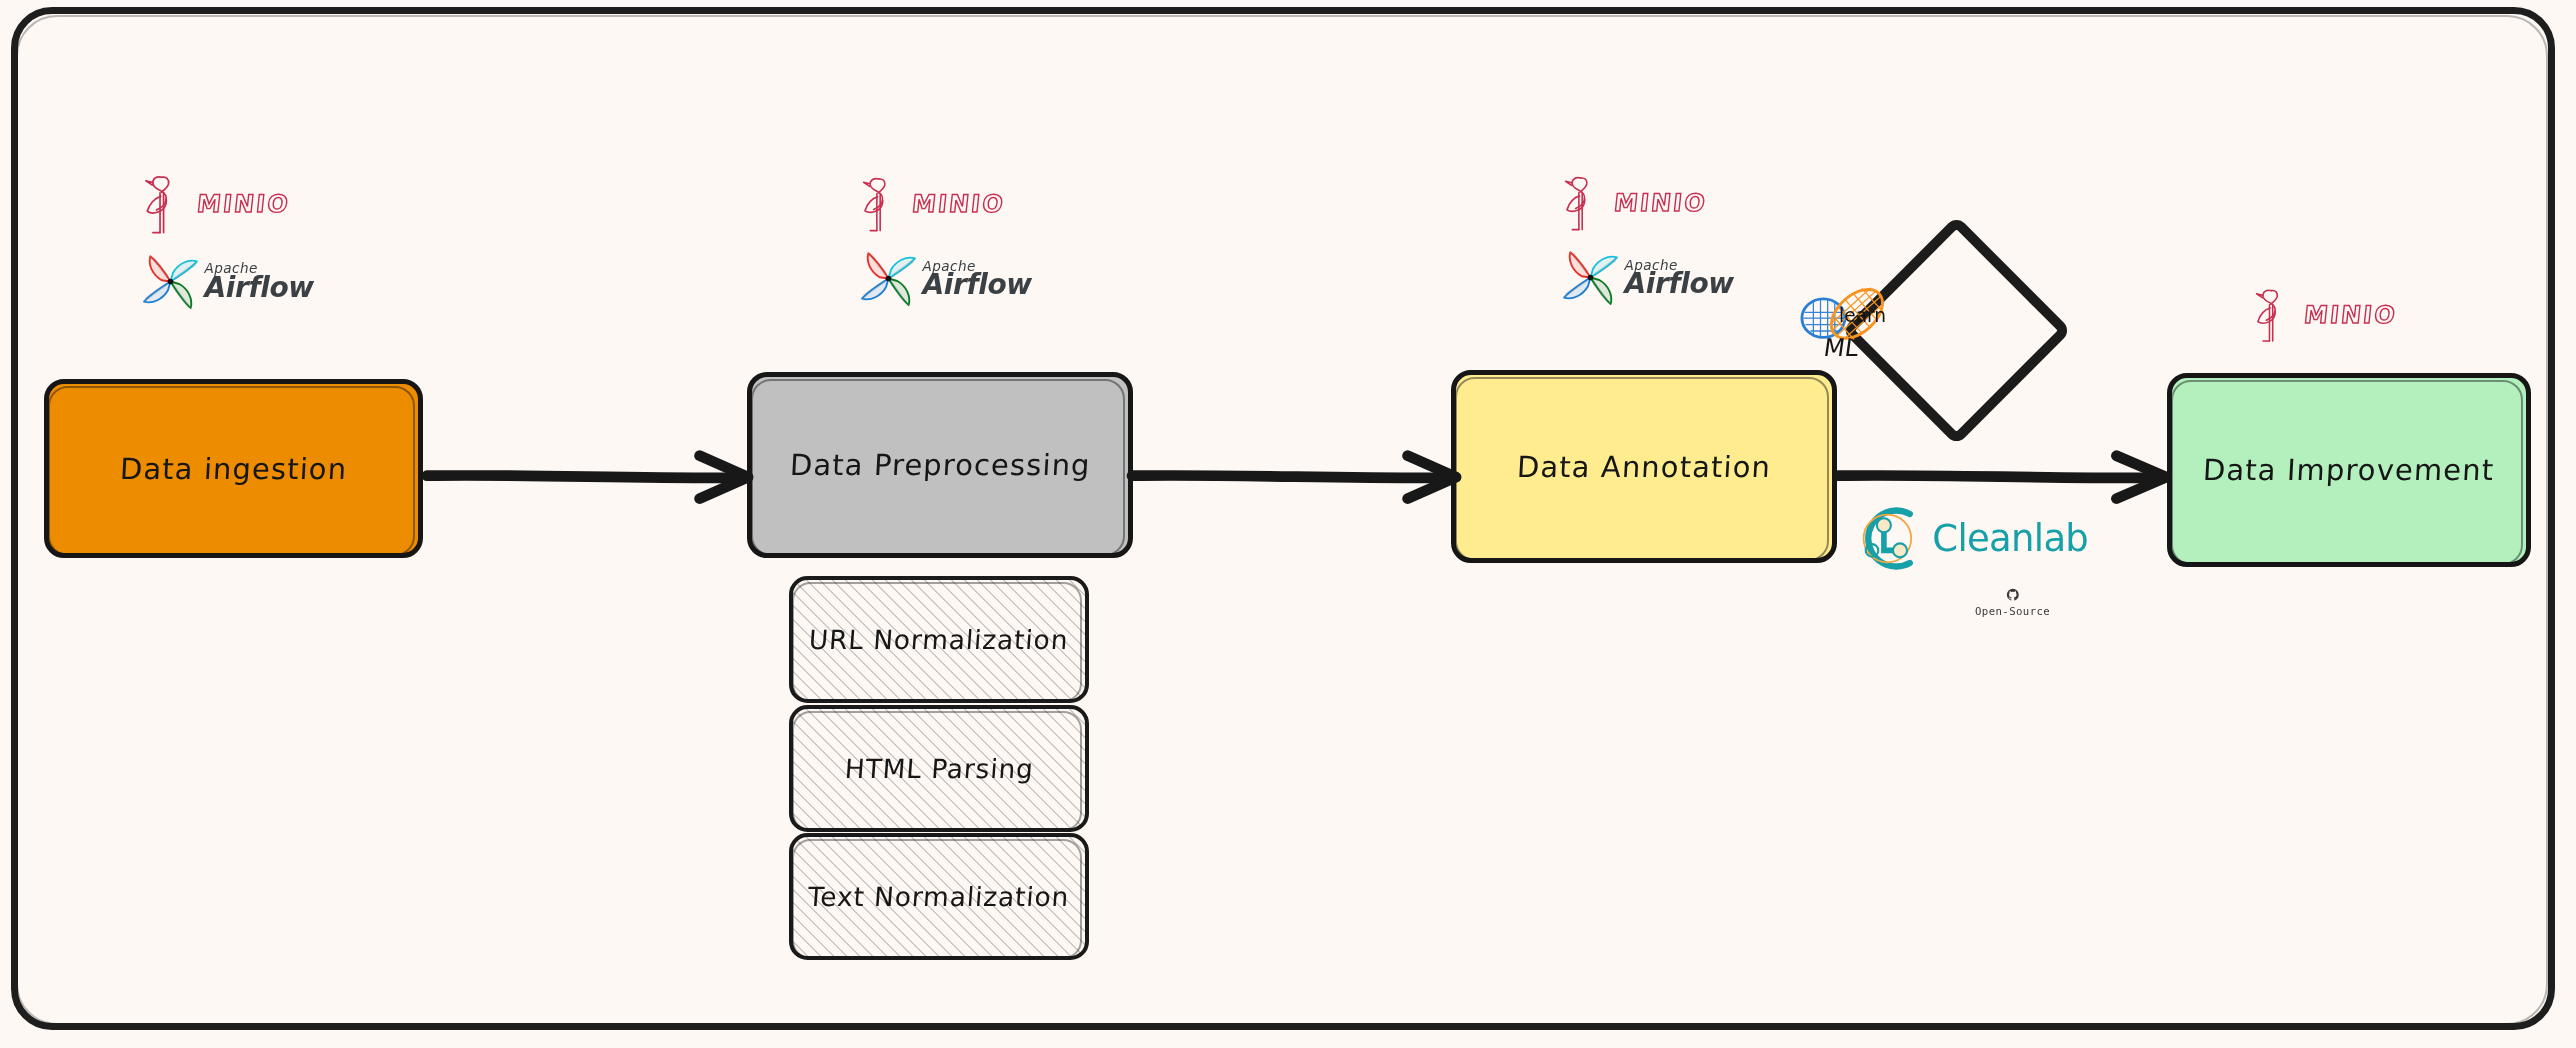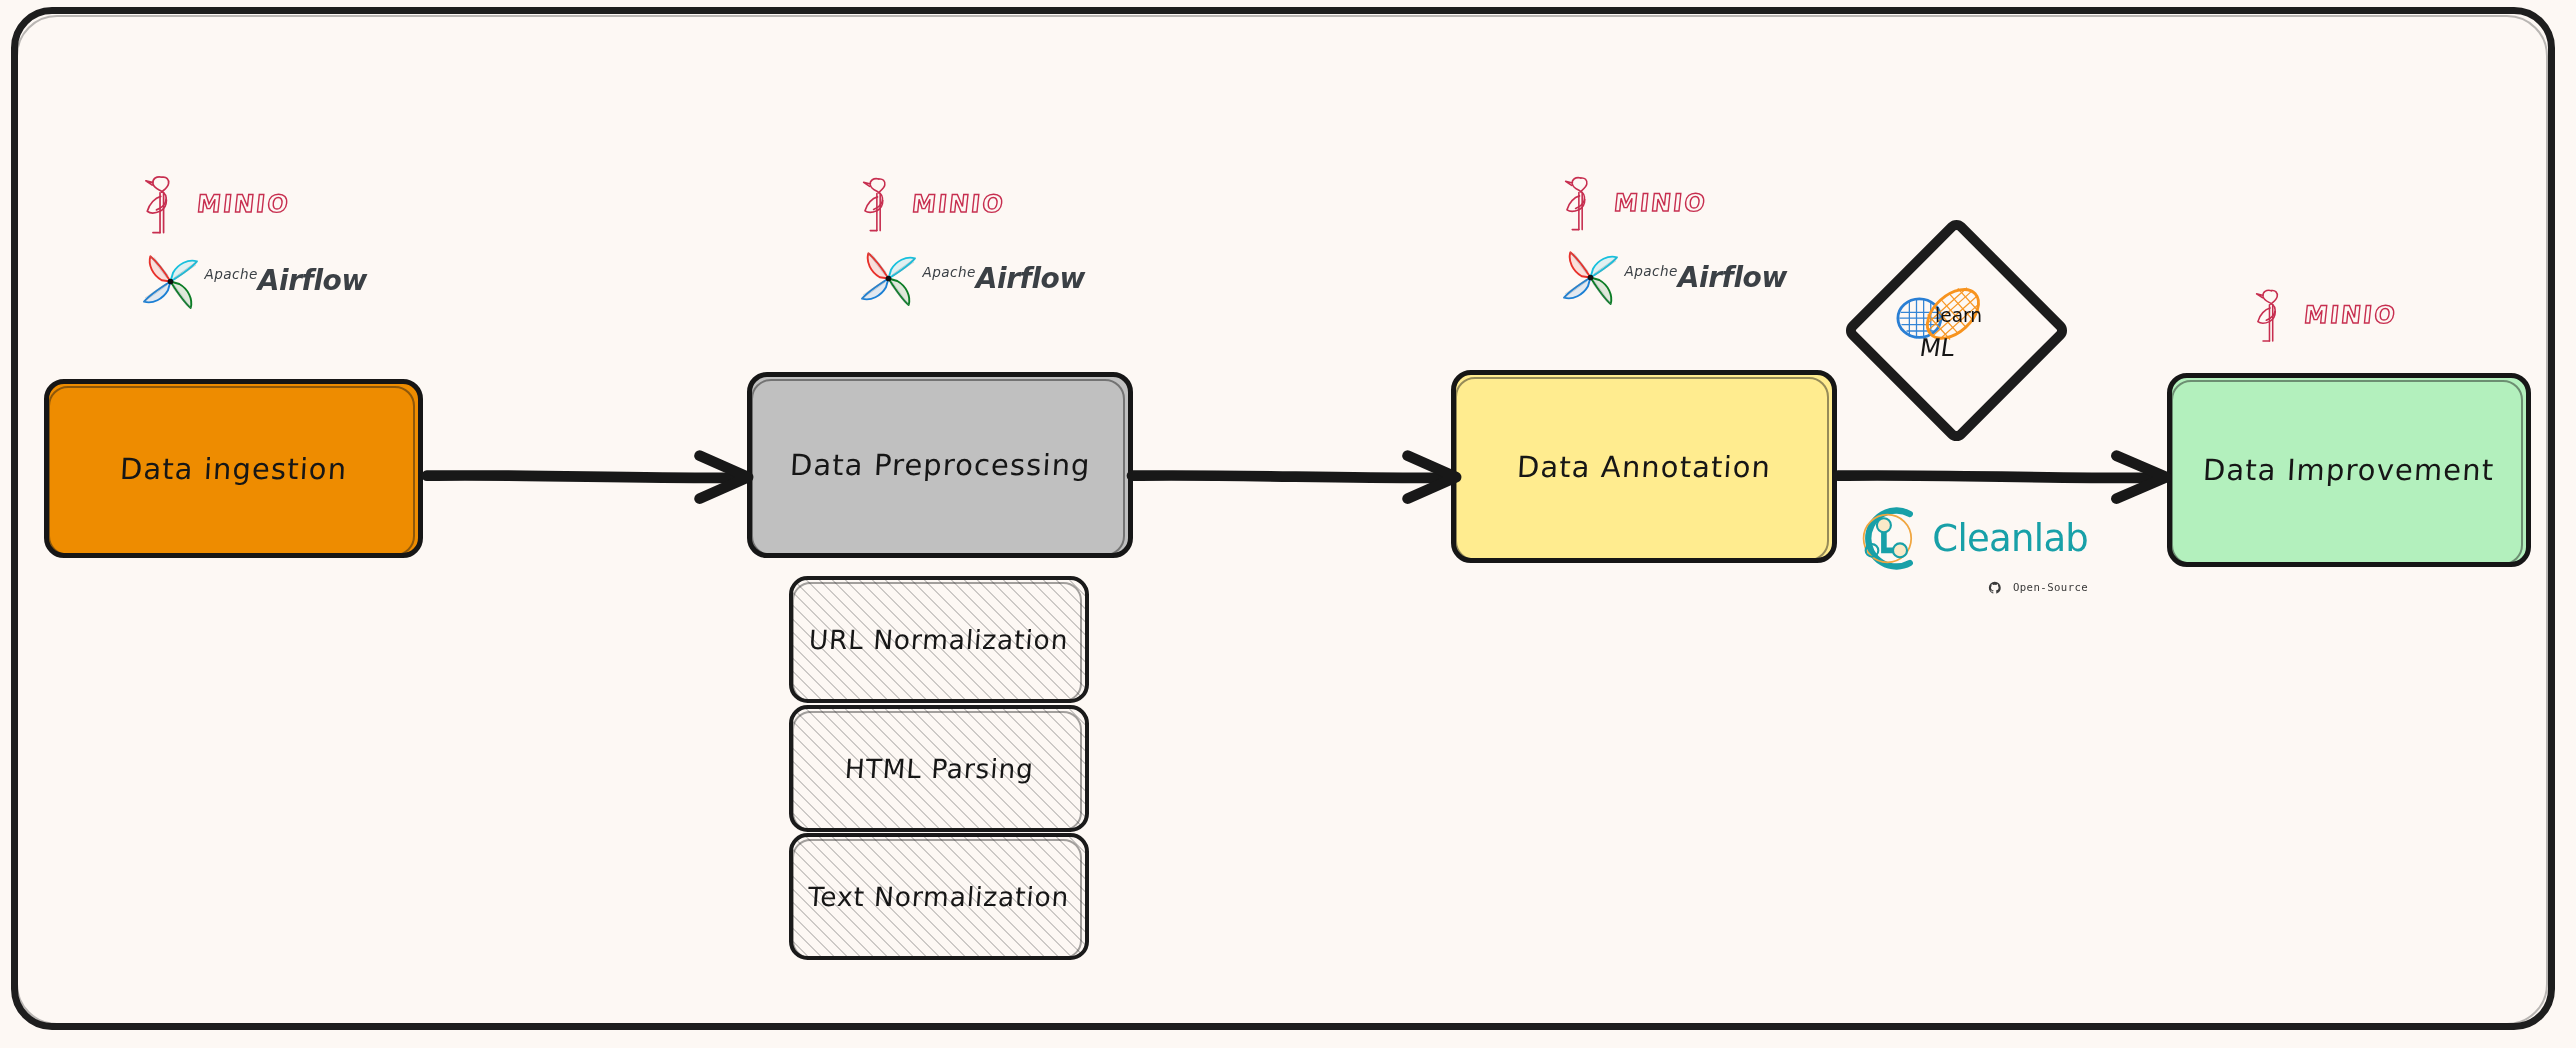--- a/index.html
+++ b/index.html
@@ -116,21 +116,21 @@
     width: 163px;
     height: 163px;
     border: 10px solid #1c1c1c;
     border-radius: 11.4px;
     transform: rotate(45deg);
     box-sizing: border-box;
     background: #fdf8f4;
   }
   #diamond-contents {
     position: absolute;
-    left: 1875px;
+    left: 1779px;
     top: 249px;
     width: 163px;
     height: 163px;
     display: flex;
     align-items: center;
     justify-content: center;
   }
 
   
   .arrow { position: absolute; }
@@ -144,20 +144,21 @@
     font-weight: bold;
     font-size: 24px;
     letter-spacing: 2.1px;
     color: #fdf8f4;
     -webkit-text-stroke: 1.4px #c72e4f;
     text-stroke: 1.4px #c72e4f;
     transform: skewX(-6deg);
   }
   .airflow-word {
     display: flex;
+    flex-direction: column;
     line-height: 0.92;
     color: #3b4045;
     margin-left: 2.9px;
   }
   .airflow-apache {
     font-family: "DejaVu Sans", sans-serif;
     font-size: 13.6px;
     font-style: italic;
     letter-spacing: 0.4px;
   }
@@ -176,23 +177,24 @@
     font-family: "DejaVu Sans", sans-serif;
     font-size: 37px;
     color: #18a0a8;
     letter-spacing: -0.7px;
     margin-left: 4.3px;
   }
   .cl-sub {
     display: flex;
     align-items: center;
     justify-content: flex-end;
-    margin-top: 4px;
+    margin-top: 11px;
     margin-left: 86px;
-    gap: 11px;
+    gap: 3px;
+    flex-direction: column;
   }
   .cl-sub-text {
     font-family: "DejaVu Sans Mono", monospace;
     font-size: 10.7px;
     color: #3a3a3a;
     letter-spacing: 0.4px;
   }
   .learn-text {
     position: absolute;
     font-family: "DejaVu Sans", sans-serif;

